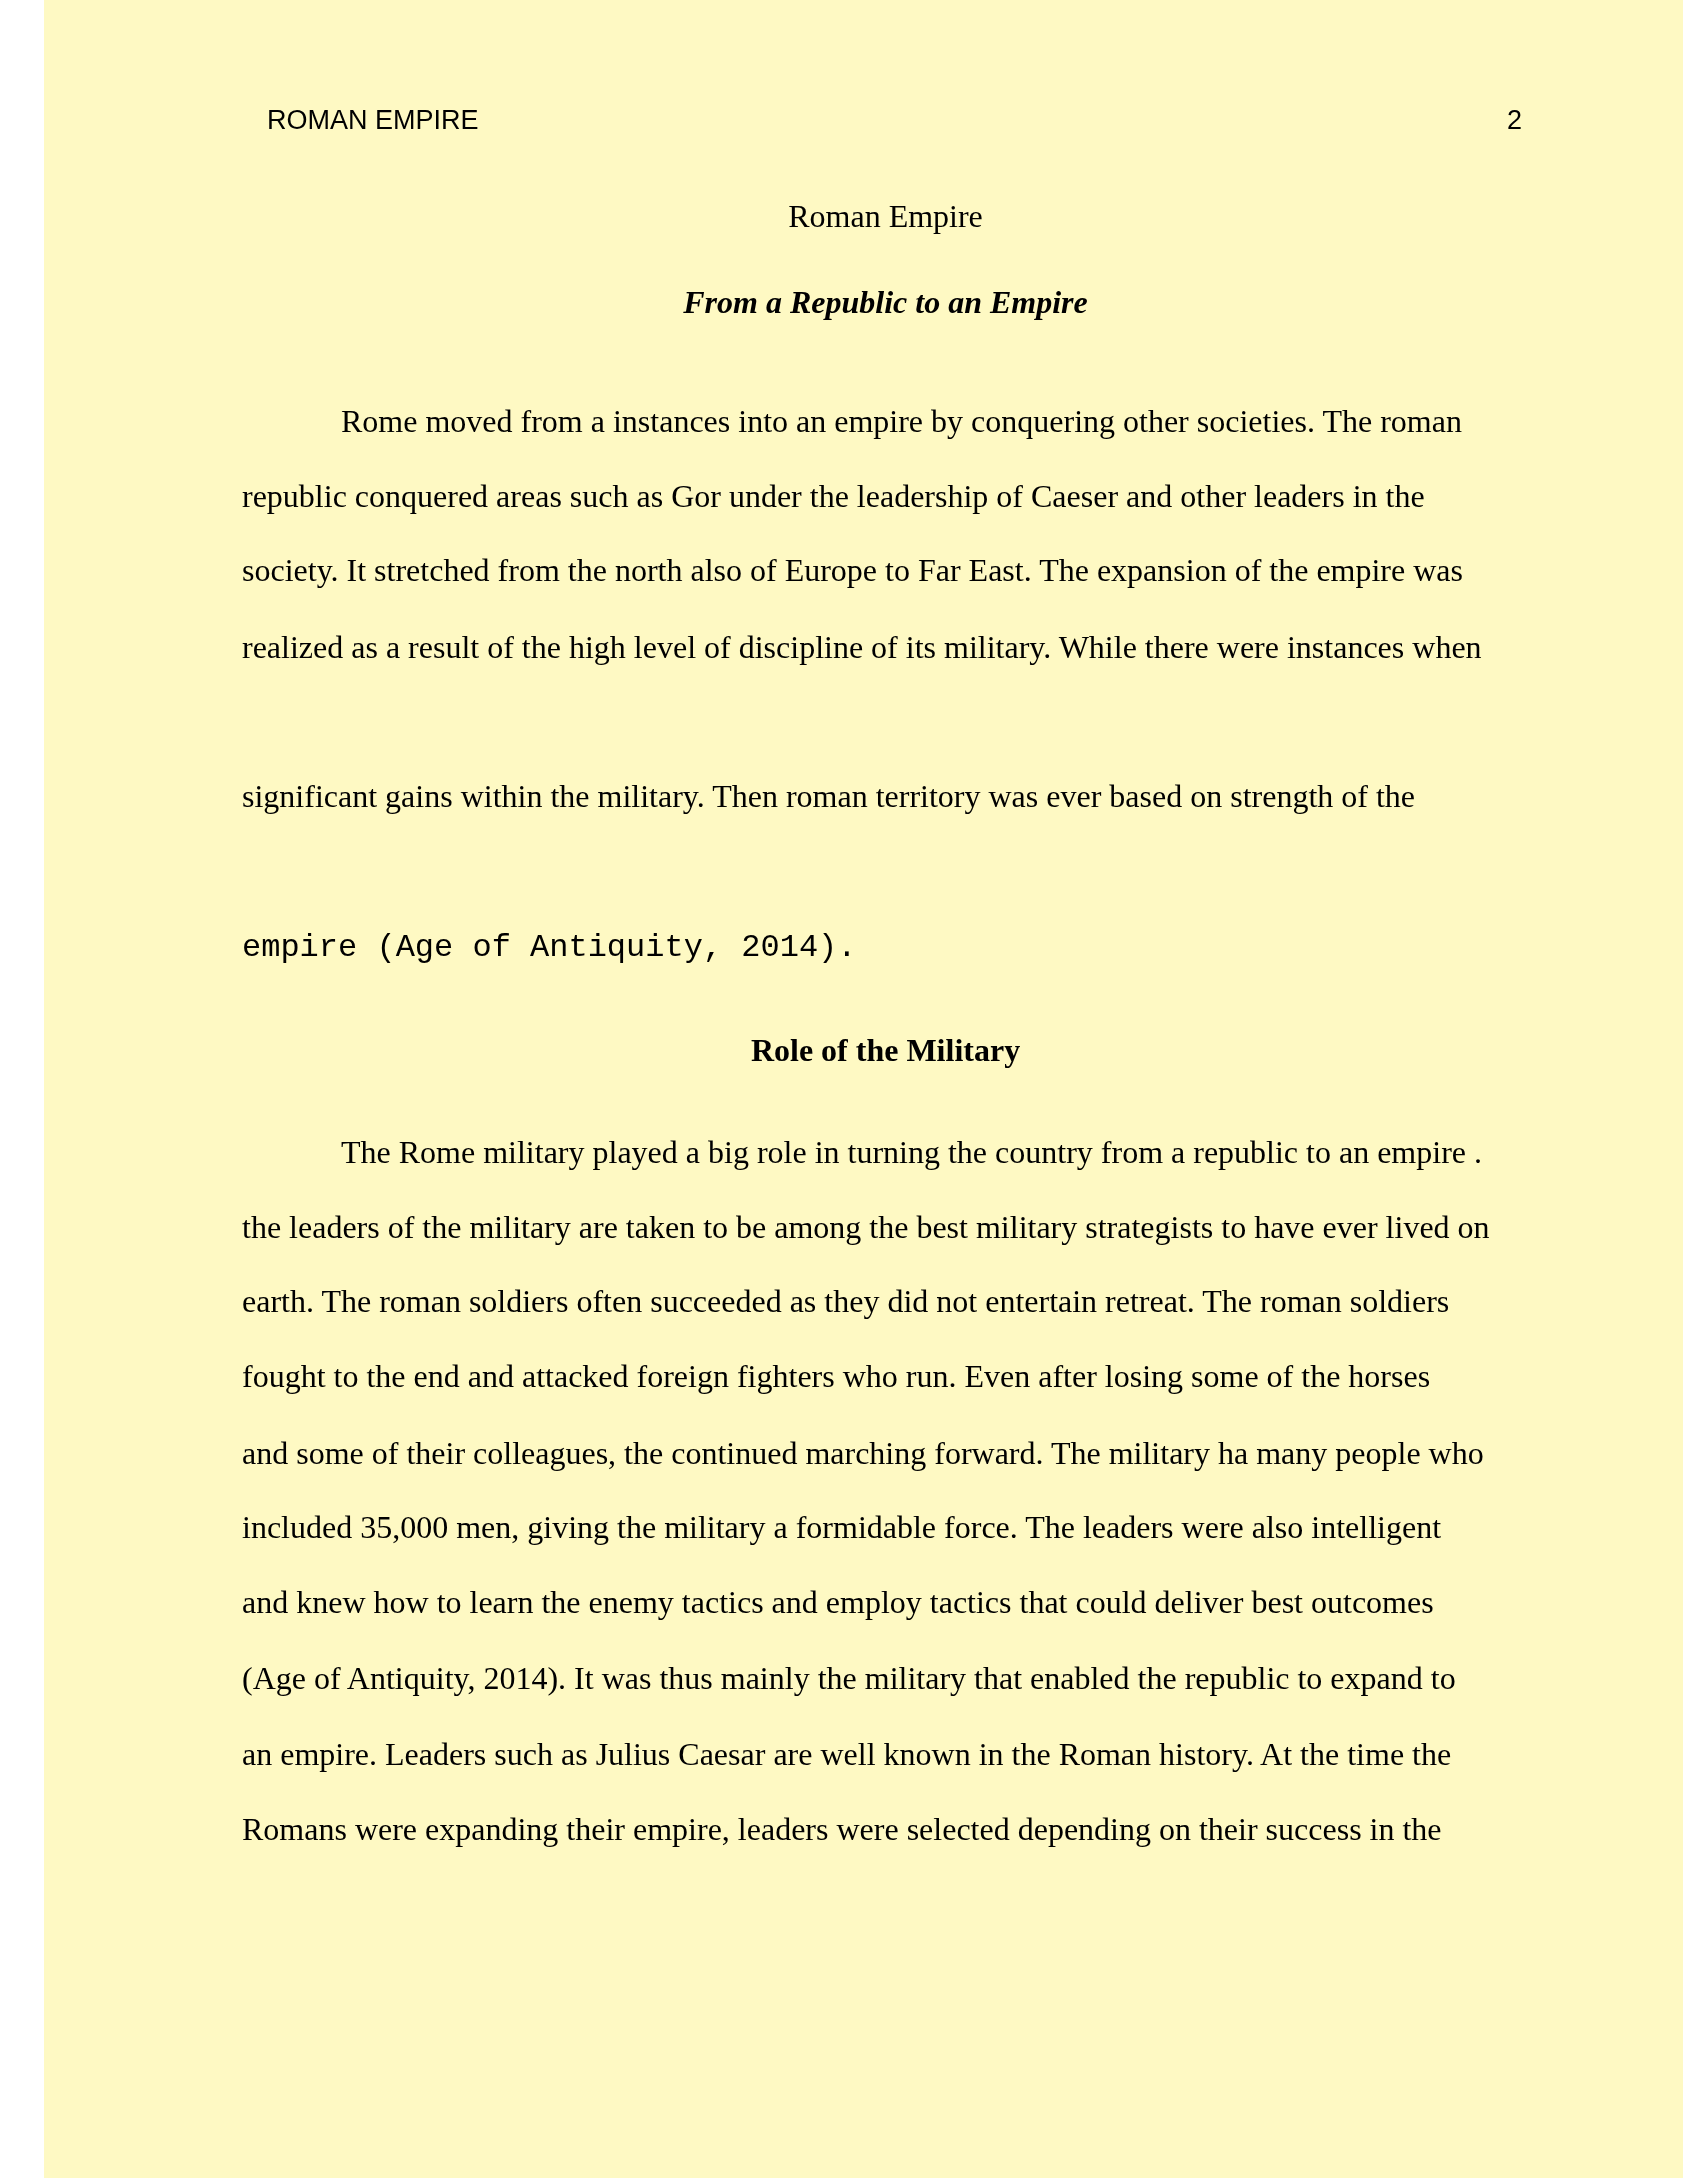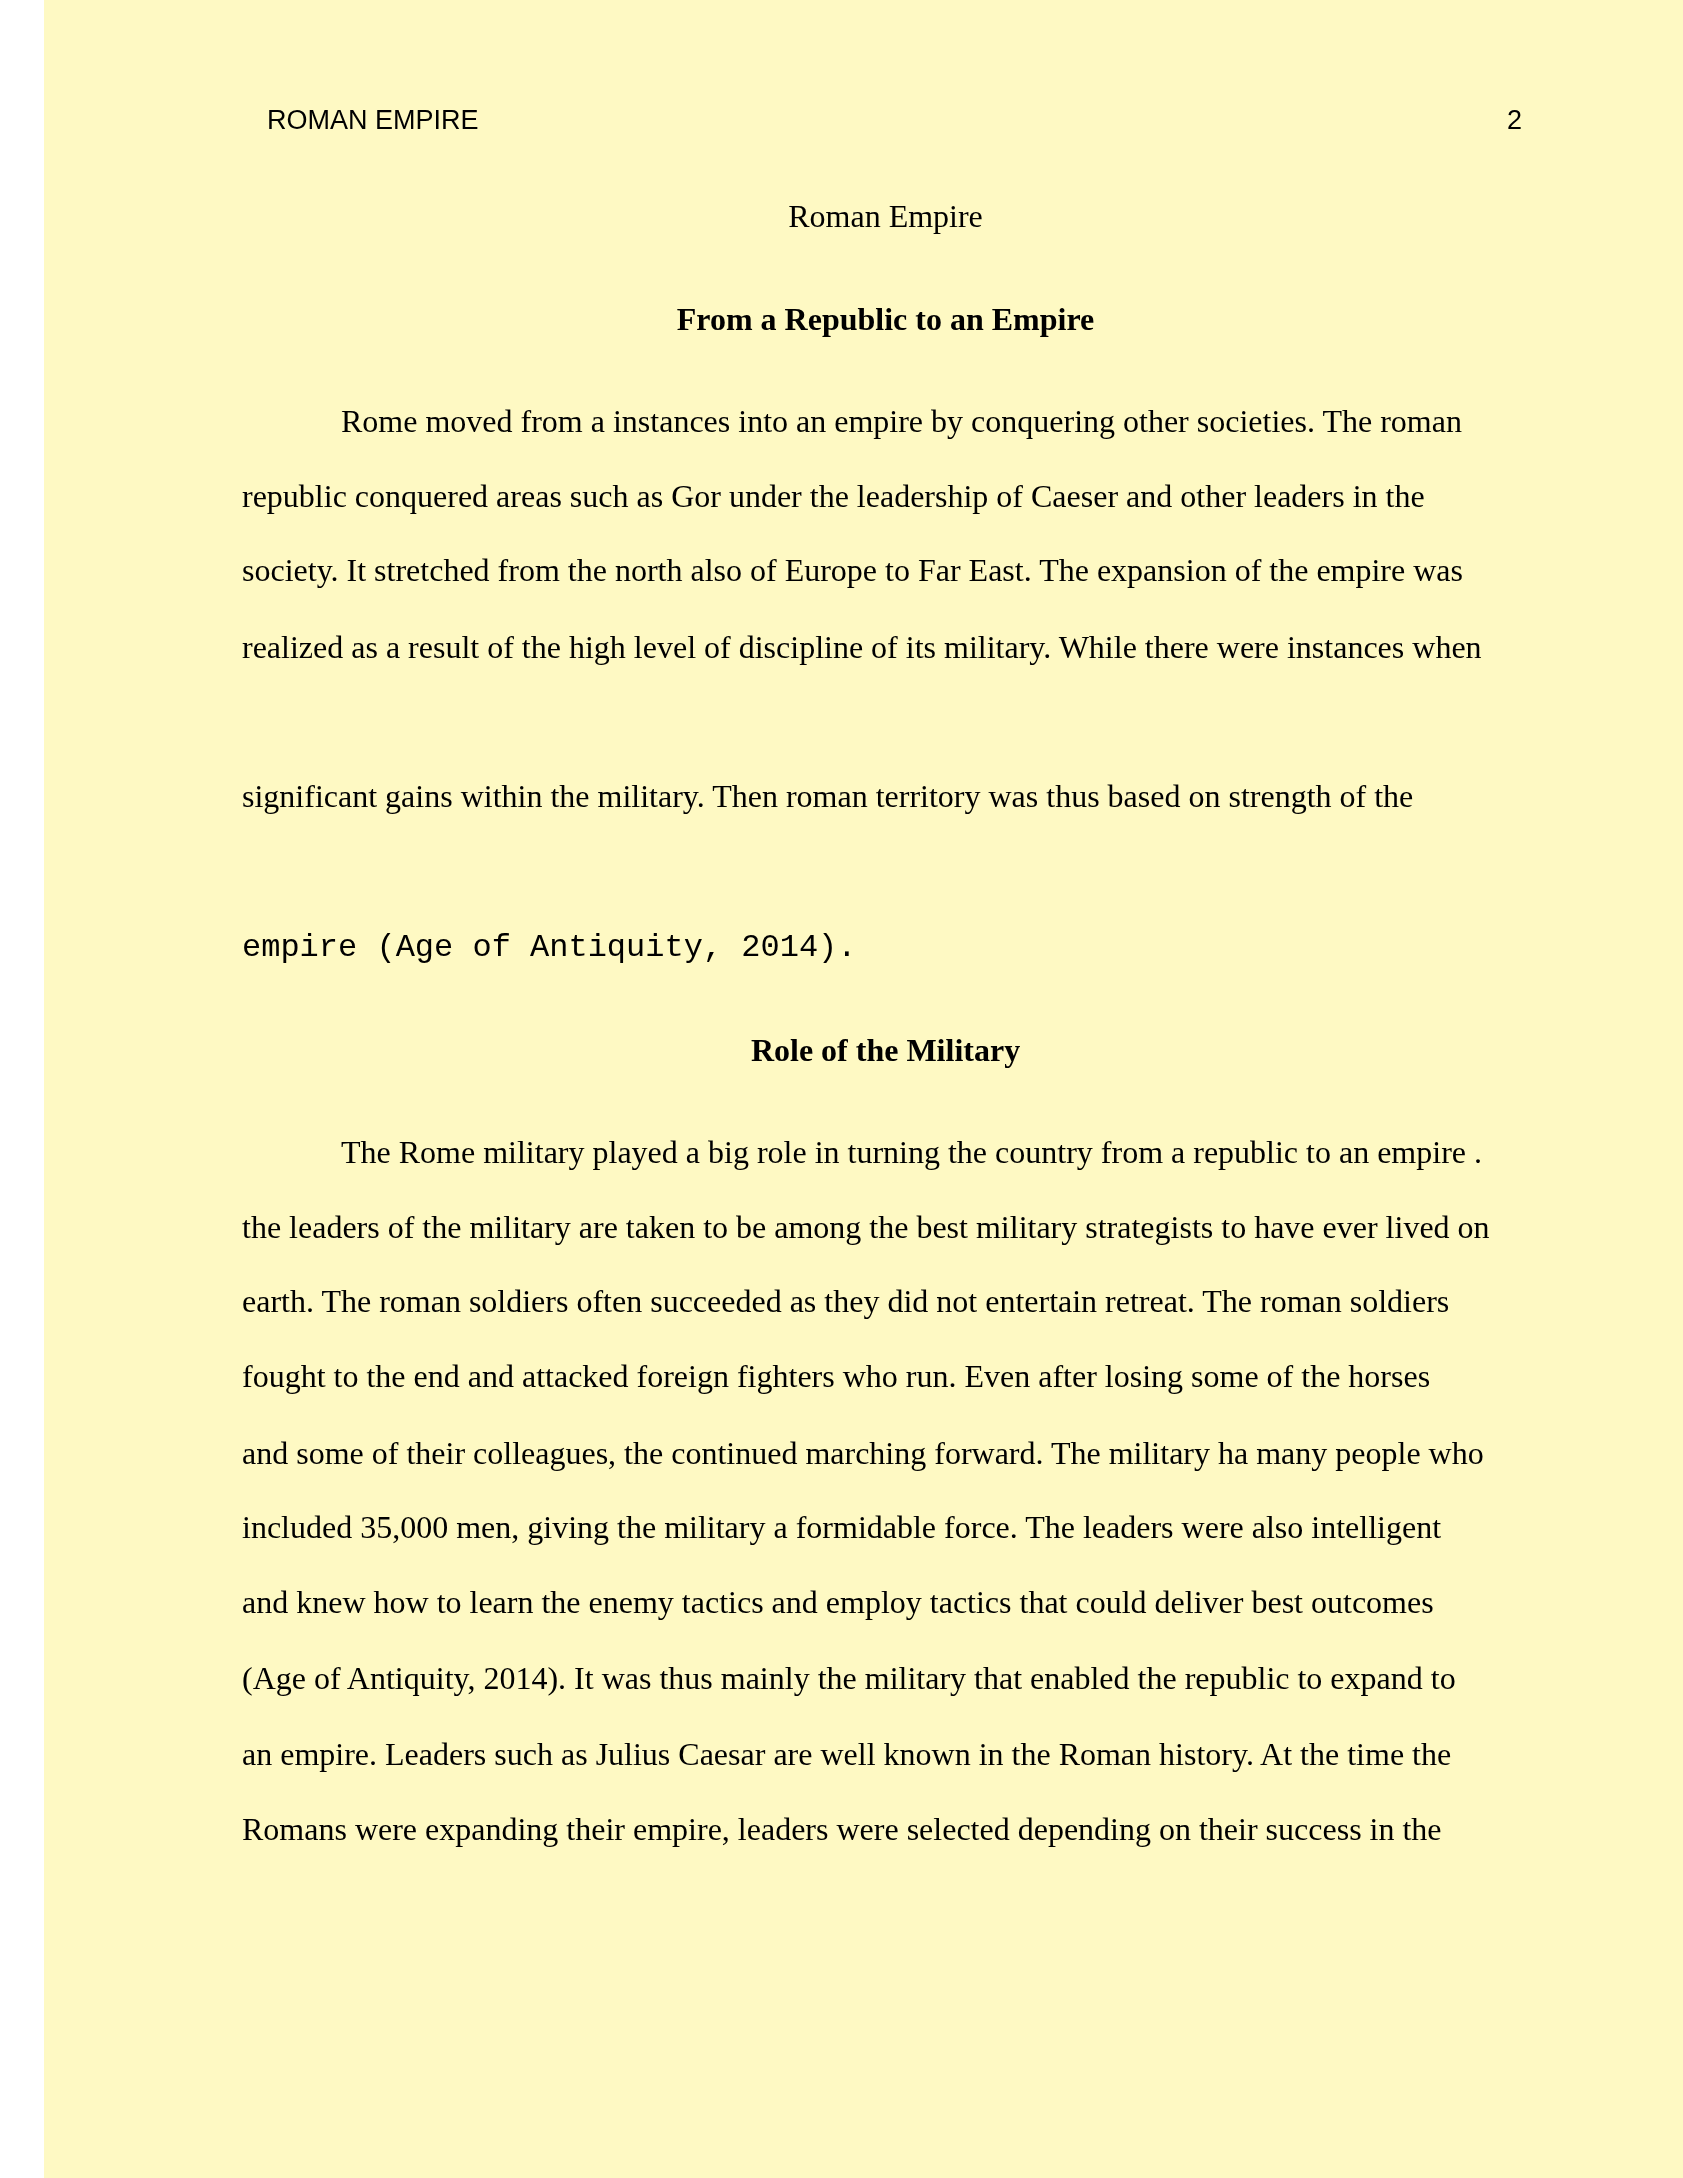--- a/index.html
+++ b/index.html
@@ -17,27 +17,27 @@
 </head>
 <body>
 
 <div class="page">
 
   <div class="hdr hdr-left">ROMAN EMPIRE</div>
   <div class="hdr hdr-right">2</div>
 
   <div class="line center" style="top:196px;">Roman Empire</div>
 
-  <div class="line center bold" style="top:299px;">From a Republic to an Empire</div>
+  <div class="line center bold" style="top:282px;font-style:italic;">From a Republic to an Empire</div>
 
   <div class="line indent" style="top:401px;">Rome moved from a instances into an empire by conquering other societies. The roman</div>
   <div class="line" style="top:476px;">republic conquered areas such as Gor under the leadership of Caeser and other leaders in the</div>
   <div class="line" style="top:550px;">society. It stretched from the north also of Europe to Far East. The expansion of the empire was</div>
   <div class="line" style="top:627px;">realized as a result of the high level of discipline of its military. While there were instances when</div>
-  <div class="line" style="top:776px;">significant gains within the military. Then roman territory was thus based on strength of the</div>
+  <div class="line" style="top:776px;">significant gains within the military. Then roman territory was ever based on strength of the</div>
   <div class="line" style="top:928px;font-family:Liberation Mono, monospace;">empire (Age of Antiquity, 2014).</div>
 
   <div class="line center bold" style="top:1030px;">Role of the Military</div>
 
   <div class="line indent" style="top:1132px;">The Rome military played a big role in turning the country from a republic to an empire .</div>
   <div class="line" style="top:1207px;">the leaders of the military are taken to be among the best military strategists to have ever lived on</div>
   <div class="line" style="top:1281px;">earth. The roman soldiers often succeeded as they did not entertain retreat. The roman soldiers</div>
   <div class="line" style="top:1356px;">fought to the end and attacked foreign fighters who run.  Even after losing some of the horses</div>
   <div class="line" style="top:1433px;">and some of their colleagues, the continued marching forward. The military ha many people who</div>
   <div class="line" style="top:1507px;">included 35,000 men, giving the military a formidable force. The leaders were also intelligent</div>

